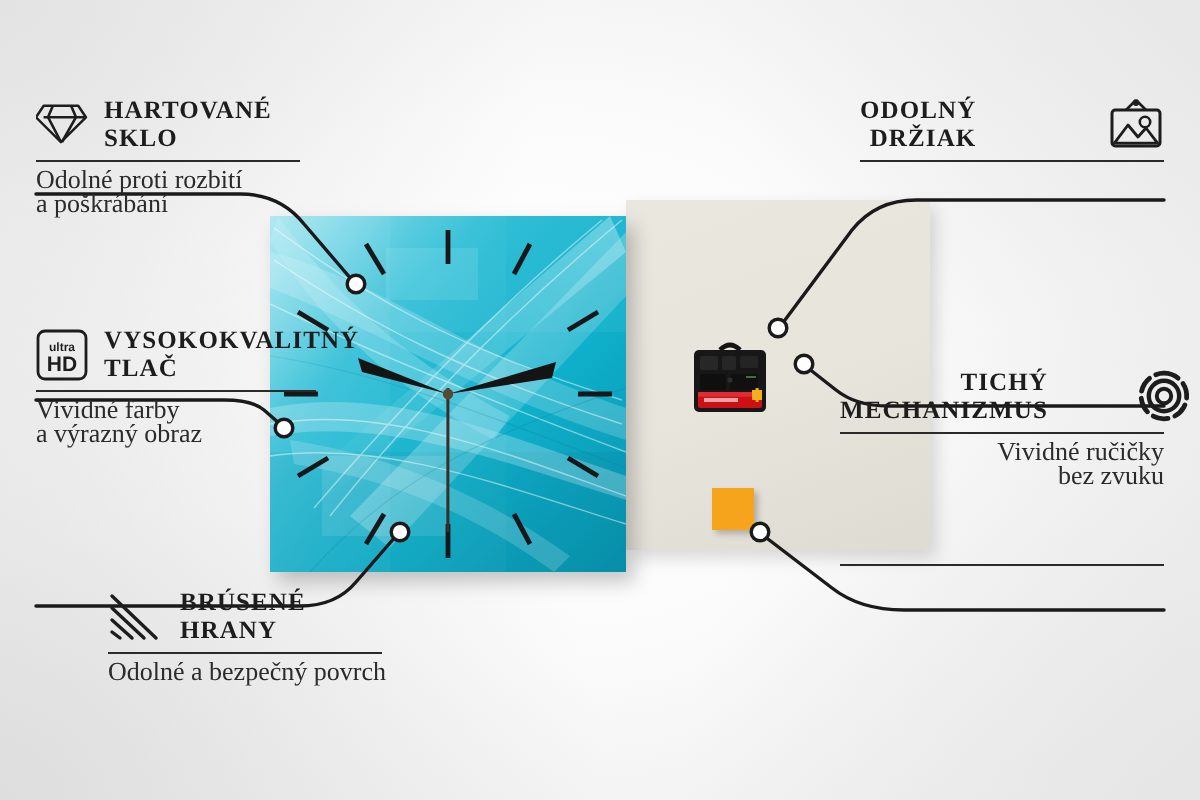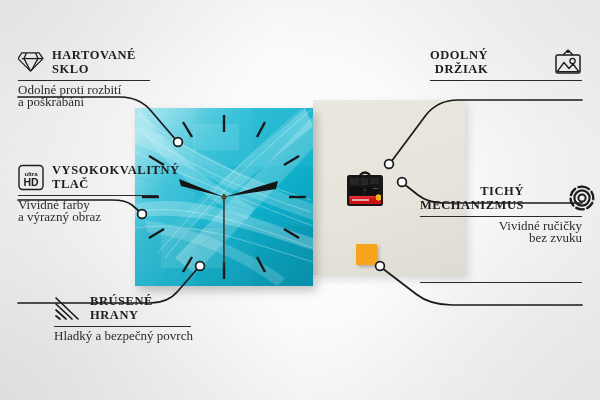--- a/index.html
+++ b/index.html
@@ -230,21 +230,21 @@
           <line x1="2" y1="3" x2="24" y2="24"></line>
           <line x1="2" y1="9" x2="18" y2="24"></line>
           <line x1="2" y1="15" x2="12" y2="24"></line>
           <line x1="2" y1="21" x2="6" y2="24"></line>
         </g>
       </svg>
       <div class="ttl">BRÚSENÉ
 HRANY</div>
     </div>
     <div class="rule" style="width:137px;"></div>
-    <div class="sub">Hladký a bezpečný povrch</div>
+    <div class="sub">Odolné a bezpečný povrch</div>
   </div>
 
   <div class="feat right" style="left:430px;top:48px;width:152px;">
     <div class="row">
       <div class="ttl">ODOLNÝ
 DRŽIAK</div>
       <svg class="ico" width="28" height="26" viewBox="0 0 28 26">
         <path d="M14 1 L9 6 M14 1 L19 6" fill="none" stroke="#1d1d1d" stroke-width="1.3"></path>
         <circle cx="14" cy="2.4" r="1.6" fill="#1d1d1d"></circle>
         <rect x="2" y="6" width="24" height="18" rx="1.6" fill="none" stroke="#1d1d1d" stroke-width="1.5"></rect>

